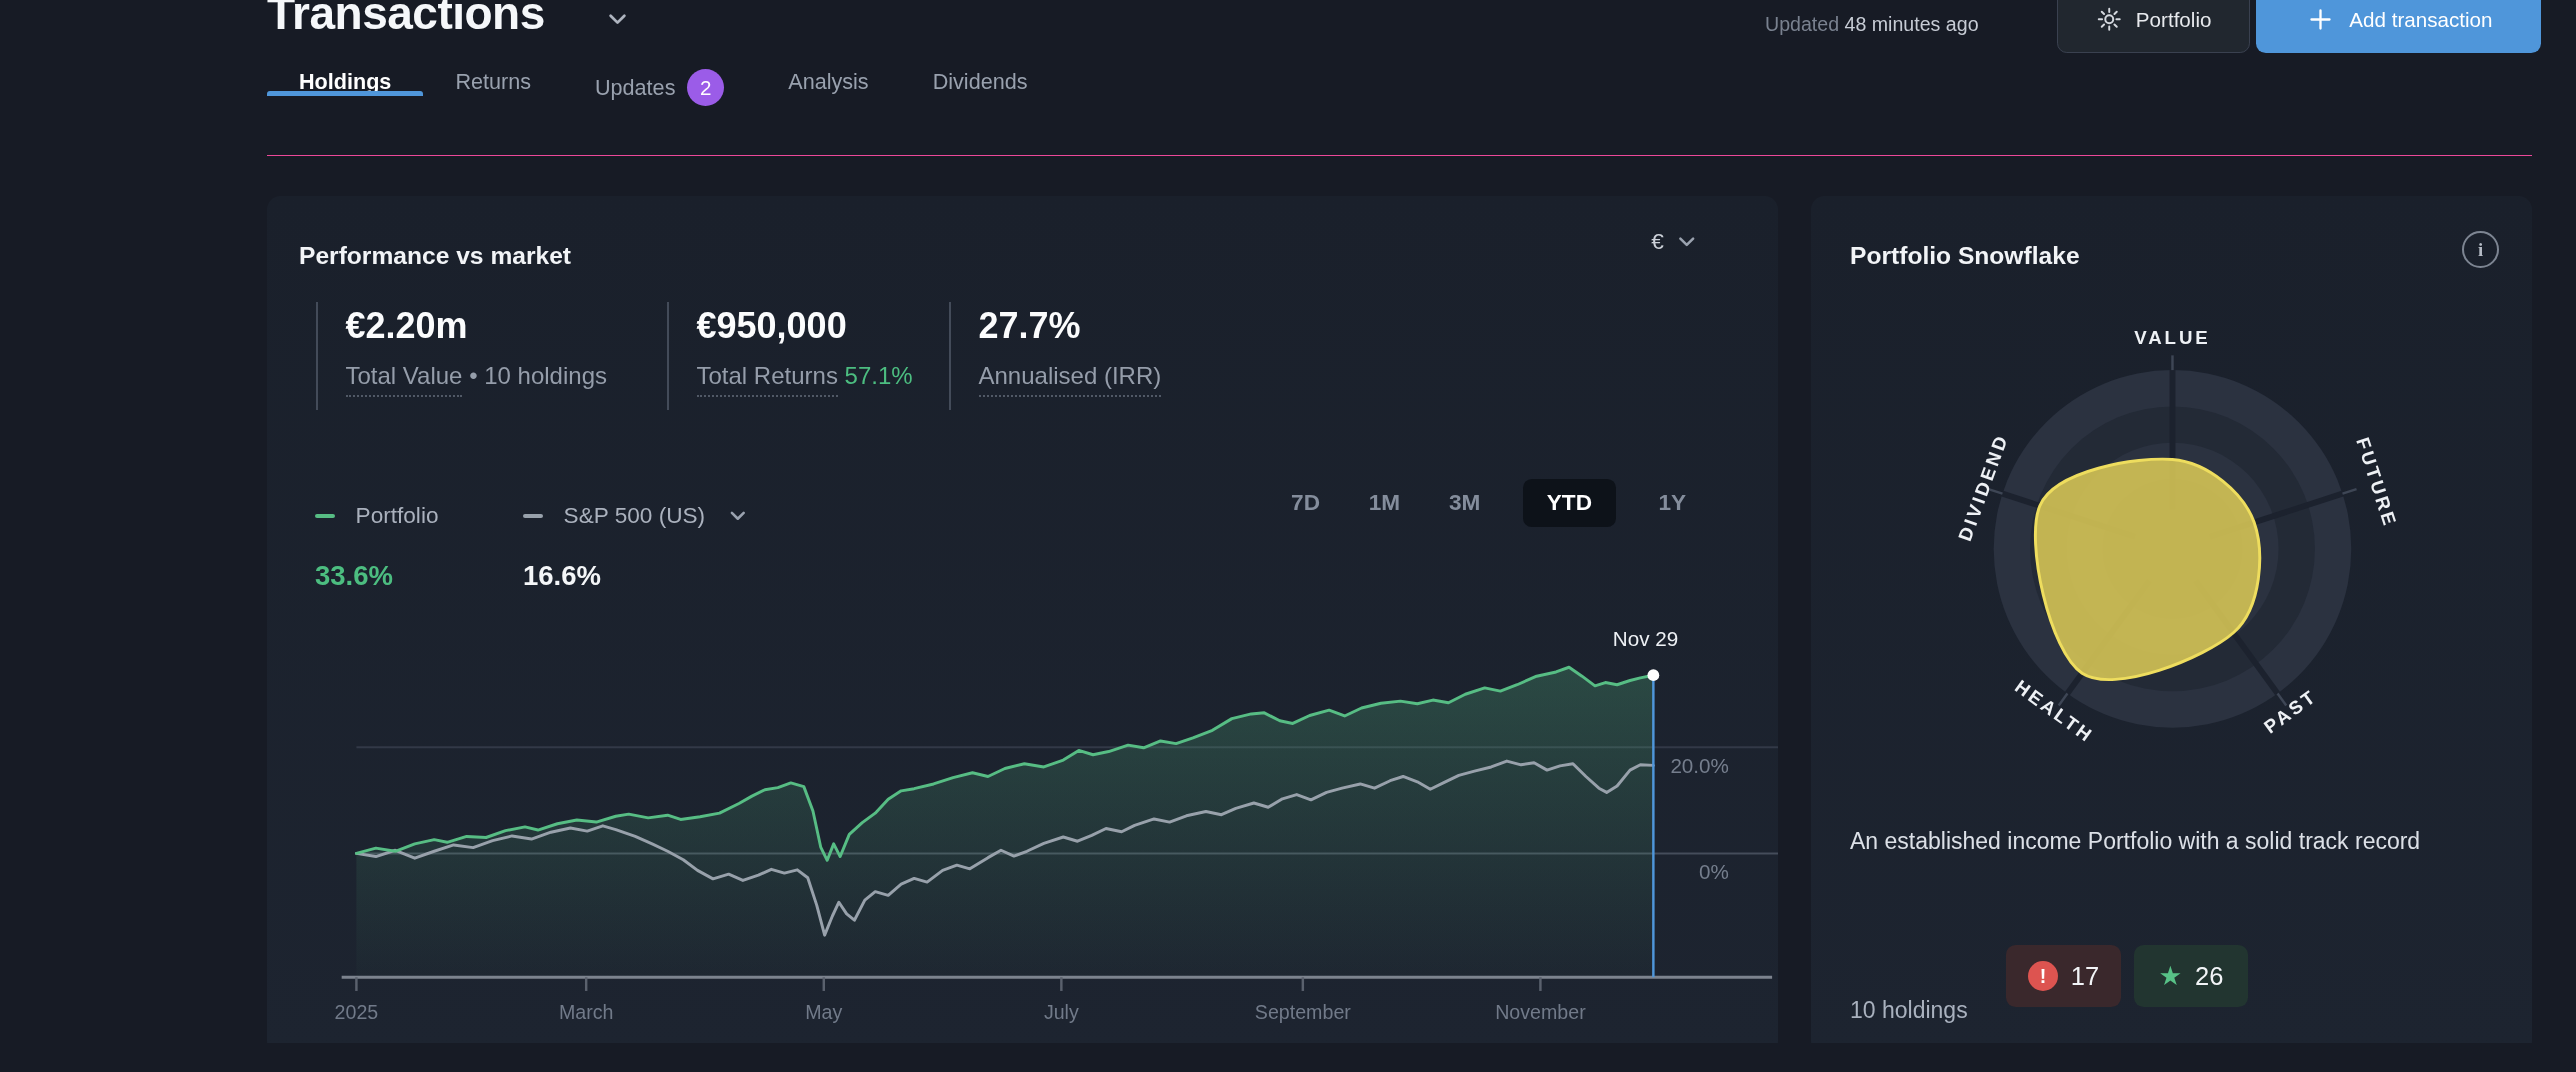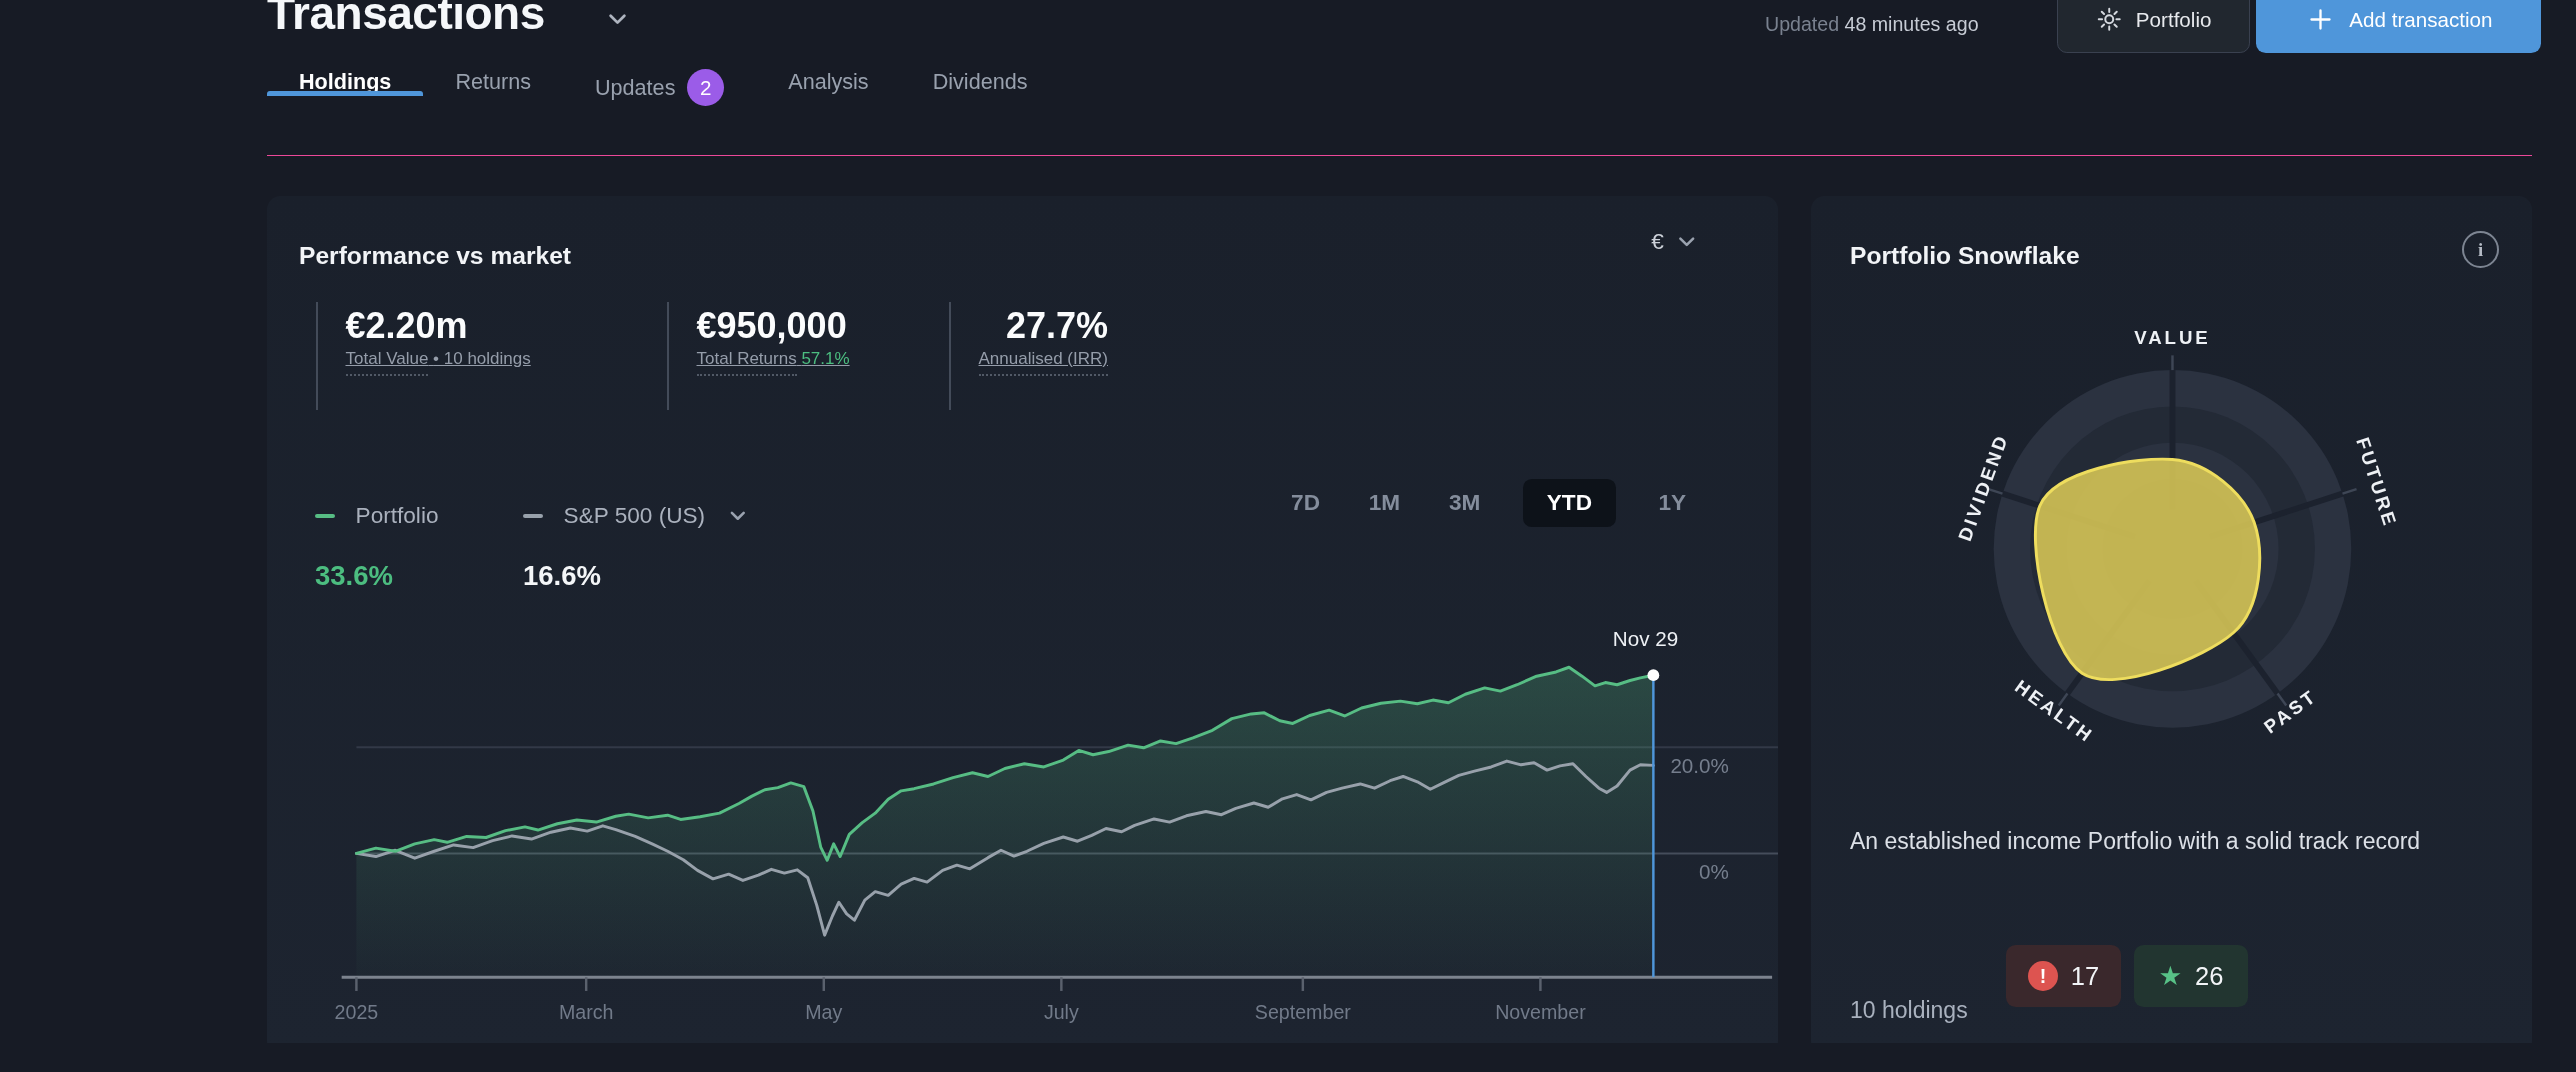--- a/index.html
+++ b/index.html
@@ -30,21 +30,21 @@
         background:linear-gradient(180deg,#1a202b 0%,#1d2430 100%);}
   .perf-card{left:267px;width:1511px;}
   .snow-card{left:1811px;width:721px;}
   .card-title{position:absolute;left:32px;top:25.5px;font-size:24.6px;font-weight:700;color:#f2f4f7;}
   .snow-card .card-title{left:39px;}
   .currency-picker{position:absolute;right:79px;top:33px;display:flex;align-items:center;gap:9.8px;
         color:#ccd1d9;font-size:22.6px;}
   
   .stat{position:absolute;top:106px;height:108px;border-left:2.9px solid #434b59;padding-left:27.5px;}
   .stat-value{font-size:36px;font-weight:700;color:#fbfcfd;line-height:1;margin-top:5.9px;}
-  .stat-label{margin-top:5px;font-size:17px;color:#959daa;text-decoration:underline;}
+  .stat-label{margin-top:18px;font-size:24px;color:#959daa;}
   .dotted{border-bottom:2px dotted #515966;padding-bottom:5.9px;}
   .stat-green{color:#4cbd80;}
   
   .legend-item{position:absolute;top:307px;display:flex;align-items:center;gap:21px;
         font-size:22.6px;color:#aab1bd;}
   .legend-dash{width:19.6px;height:4.9px;border-radius:2.9px;}
   .legend-value{position:absolute;top:364px;font-size:27.5px;font-weight:700;}
   .ranges{position:absolute;top:283px;right:86px;display:flex;align-items:center;gap:37px;}
   .range{font-size:22.6px;font-weight:600;color:#848d9c;padding:10.8px 5.9px;cursor:pointer;}
   .range.active{background:#0d1219;border-radius:8.8px;padding:10.8px 23.6px;color:#fff;font-weight:700;}
@@ -128,21 +128,21 @@
         <span>• 10 holdings</span>
       </div>
     </div>
     <div class="stat" style="left:400px;">
       <div class="stat-value">€950,000</div>
       <div class="stat-label">
         <span class="dotted">Total Returns</span>
         <span class="stat-green">57.1%</span>
       </div>
     </div>
-    <div class="stat" style="left:682px;text-align:right;">
+    <div class="stat" style="left:682px;">
       <div class="stat-value">27.7%</div>
       <div class="stat-label">
         <span class="dotted">Annualised (IRR)</span>
       </div>
     </div>
 
     <div class="legend-item" style="left:48px;">
       <span class="legend-dash" id="dash0" style="background: rgb(87, 189, 132);"></span>
       <span>Portfolio</span>
     </div>

